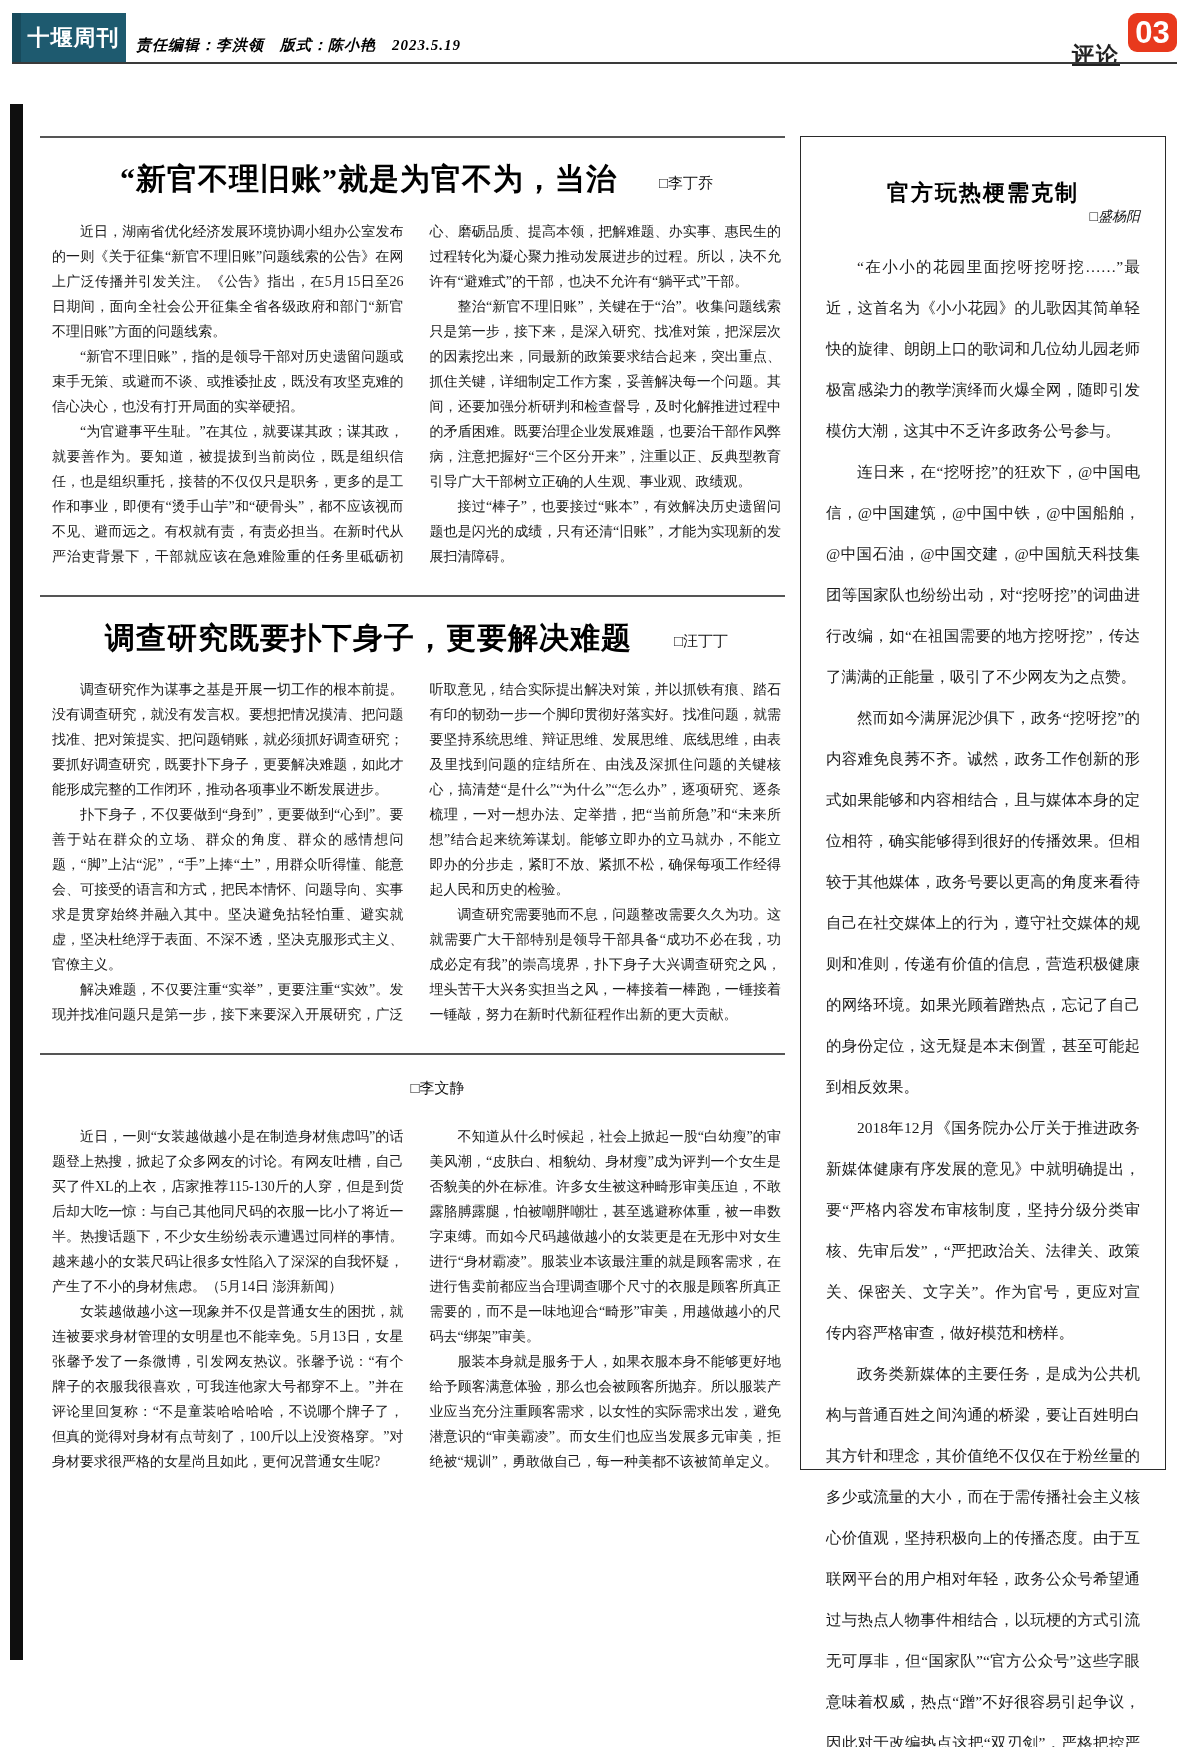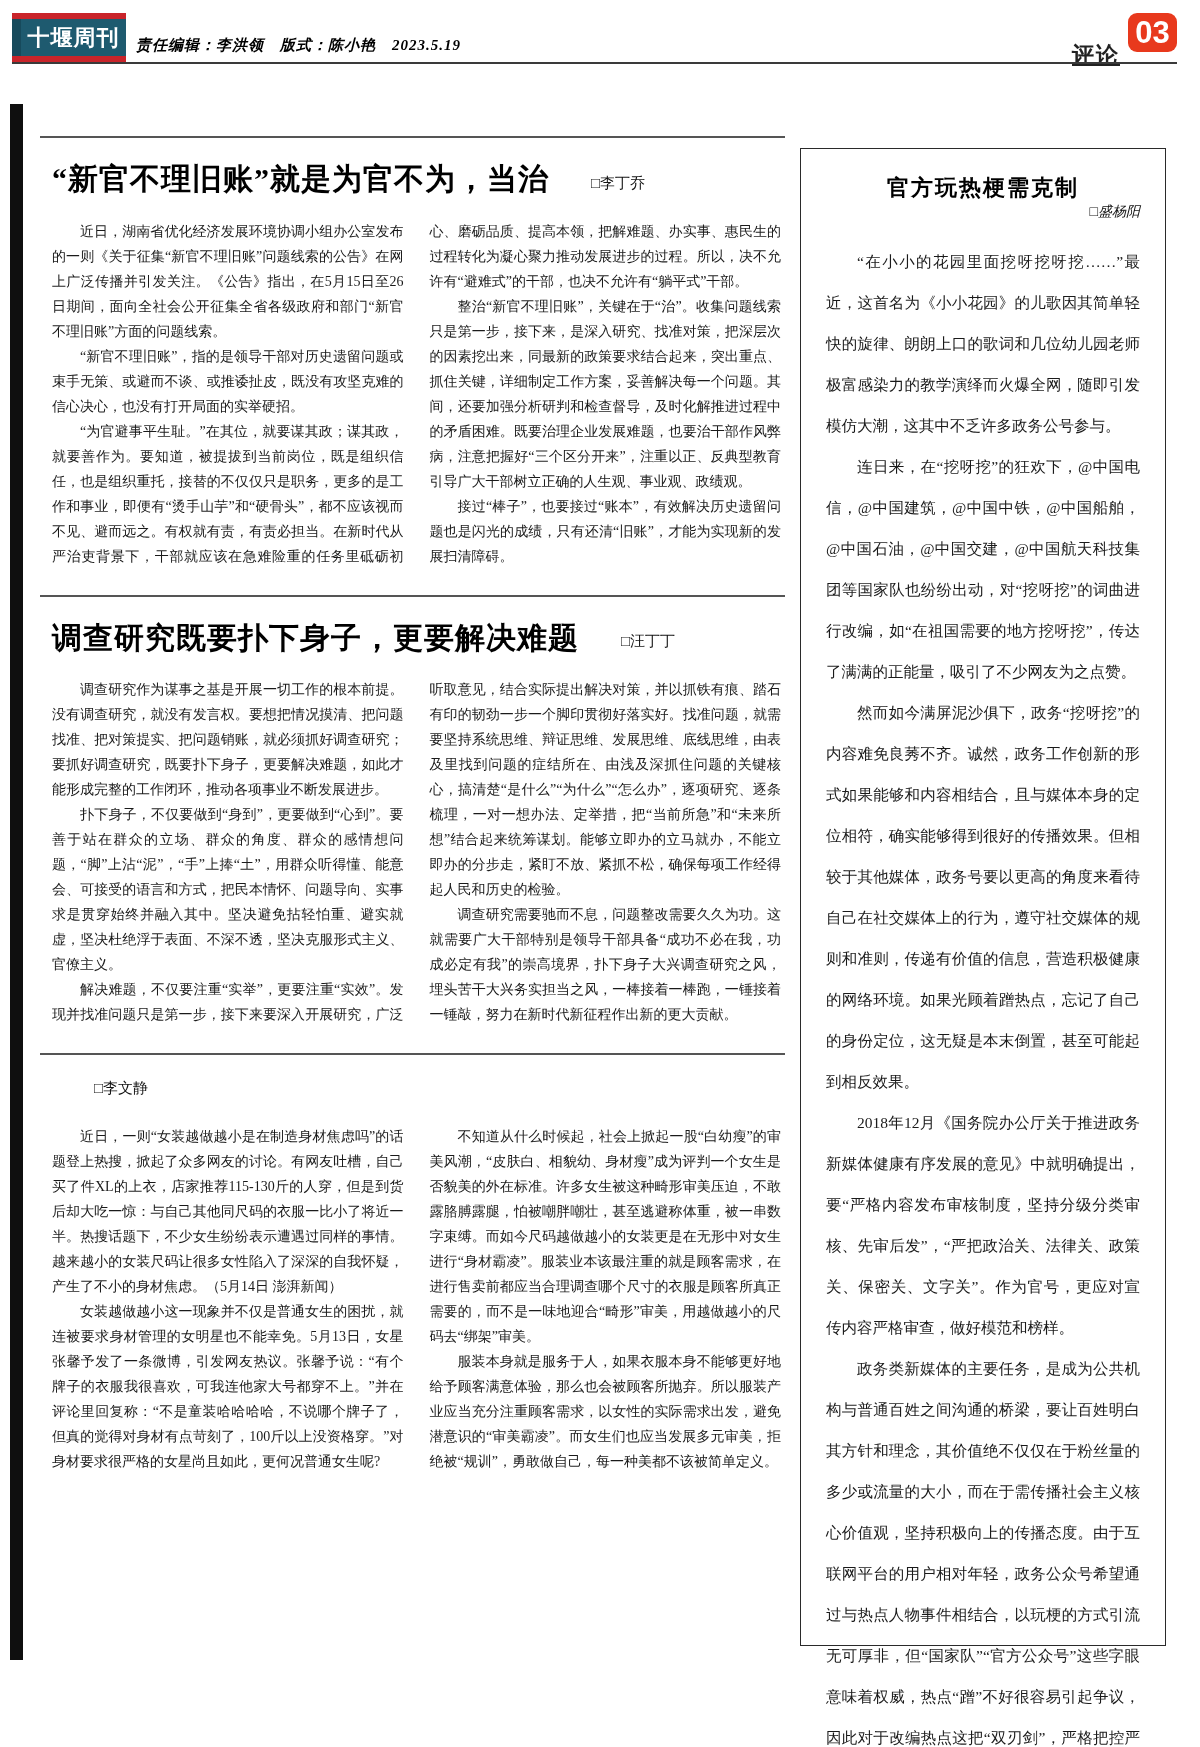--- a/index.html
+++ b/index.html
@@ -5,21 +5,21 @@
   html,body{margin:0;padding:0;}
   body{
     width:1200px;height:1747px;position:relative;background:#ffffff;
     font-family:"Liberation Serif","DejaVu Serif",serif;color:#111;
     overflow:hidden;
   }
   
   .header{position:absolute;top:0;left:0;width:1200px;height:64px;}
   .masthead{
     position:absolute;left:12px;top:13px;width:114px;height:49px;
-    display:flex;flex-direction:column;box-sizing:border-box;
+    display:flex;flex-direction:row;box-sizing:border-box;
   }
   .masthead .bar{height:6px;background:#c9242a;}
   .masthead .mid{flex:1;background:#1e5a6f;display:flex;align-items:center;}
   .masthead .side-strip{width:9px;height:100%;background:#174a5c;}
   .masthead .mh-text{
     flex:1;text-align:center;color:#fff;font-weight:bold;font-size:22px;
     letter-spacing:1px;font-family:"Liberation Serif",serif;line-height:1;
   }
   .editor-line{
     position:absolute;left:136px;top:36px;font-size:15px;font-weight:bold;
@@ -40,40 +40,40 @@
     position:absolute;left:12px;top:62px;width:1165px;height:2px;background:#3a3a3a;
   }
   
   .left-bar{
     position:absolute;left:10px;top:104px;width:13px;height:1556px;background:#0f0f0f;
   }
   
   .content{position:absolute;left:40px;top:136px;width:745px;}
   .article{box-sizing:border-box;}
   .article .rule{height:2px;background:#555;}
-  .article .head{display:flex;align-items:flex-end;padding:24px 4px 0 12px;}
+  .article .head{display:flex;align-items:flex-end;padding:24px 4px 0 12px;justify-content:center;}
   .article .title{
     font-size:30px;font-weight:bold;letter-spacing:1px;line-height:1.15;
     font-family:"Liberation Serif",serif;color:#000;
   }
   .article .author{
     font-size:15px;color:#111;margin-left:42px;padding-bottom:4px;white-space:nowrap;
   }
   .article .body{
     margin:22px 4px 26px 12px;
     column-count:2;column-gap:26px;
   }
   .article .body p, .sb-body p{
     margin:0;text-indent:2em;text-align:justify;
   }
   .article .body p{font-size:14px;line-height:25px;color:#1a1a1a;}
   
   .sidebar{
-    position:absolute;left:800px;top:148px;width:366px;height:1498px;
-    border:1px solid #2a2a2a;box-sizing:border-box;padding:24px 25px 20px 25px;
+    position:absolute;left:800px;top:136px;width:366px;height:1334px;
+    border:1px solid #2a2a2a;box-sizing:border-box;padding:41px 25px 20px 25px;
     background:#fff;
   }
   .sb-title{
     text-align:center;font-size:22px;font-weight:bold;letter-spacing:2px;color:#000;
   }
   .sb-author{text-align:right;font-size:14px;margin-top:0;color:#111;font-style:italic;}
   .sb-body{margin-top:20px;}
   .sb-body p{font-size:15.5px;line-height:41px;color:#1a1a1a;}
 </style>
 </head>

